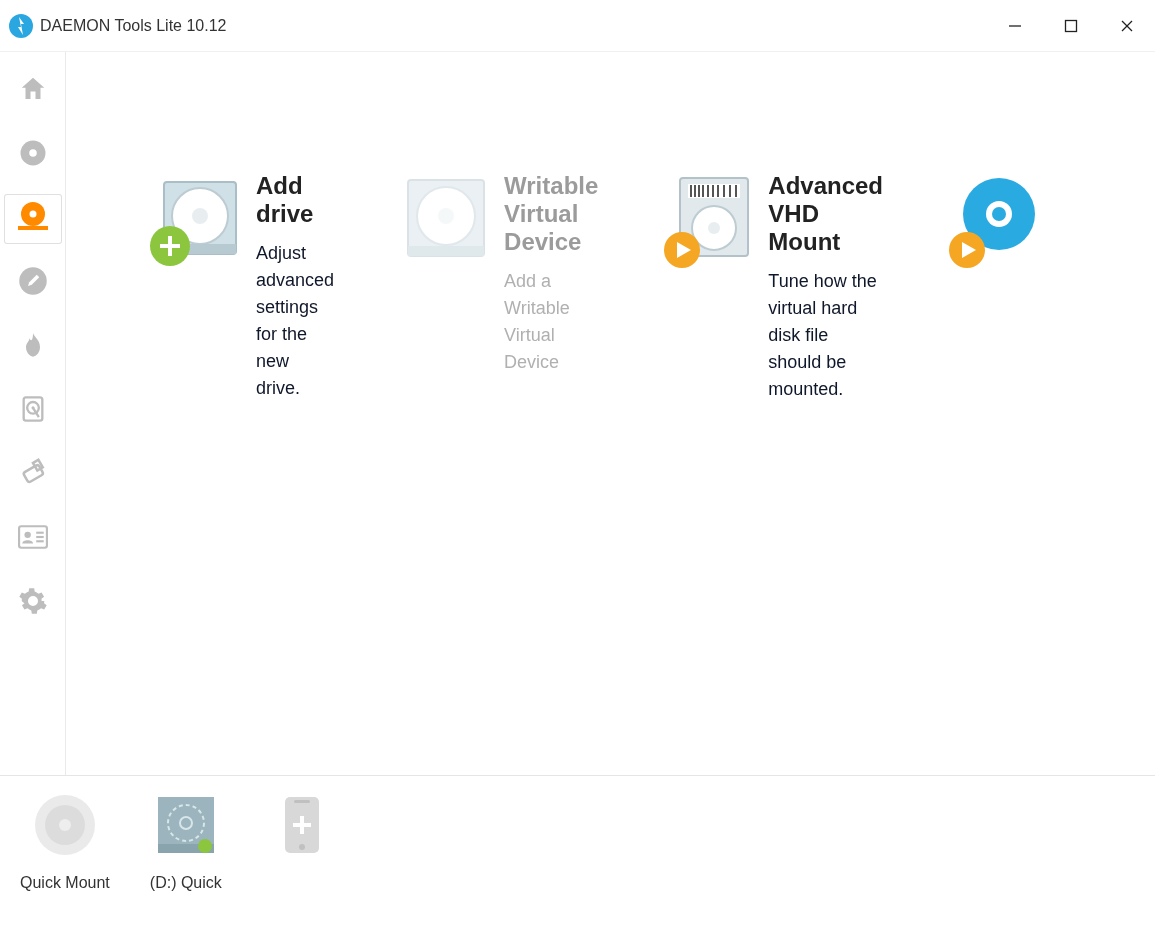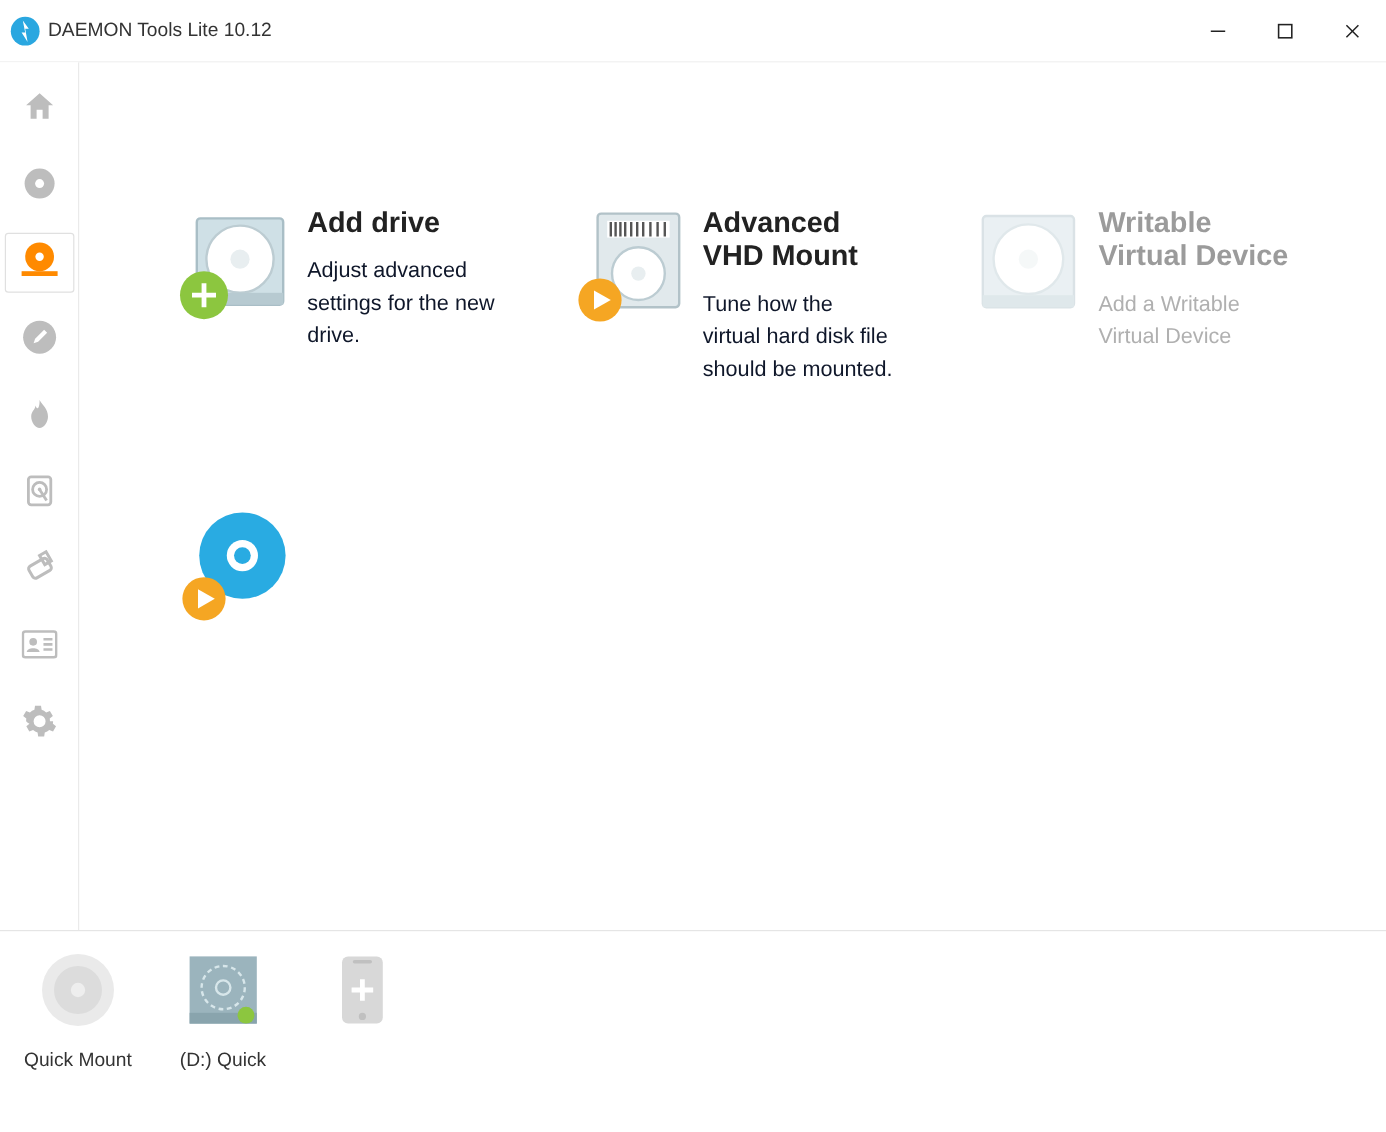--- a/index.html
+++ b/index.html
@@ -67,21 +67,21 @@
   }
   .side-item.active {
     background: #fff;
     box-shadow: 0 0 0 1px #e0e0e0;
   }
   
   .content {
     flex: 1;
     padding: 120px 80px 0 80px;
     display: grid;
-    grid-template-columns: 1fr 1fr 1fr;
+    grid-template-columns: 1fr 1fr 1fr 1fr;
     grid-auto-rows: min-content;
     column-gap: 60px;
     row-gap: 100px;
     align-content: start;
   }
   .card {
     display: flex;
     align-items: flex-start;
     cursor: pointer;
   }
@@ -253,20 +253,35 @@
           <circle cx="54" cy="44" r="8" fill="#e8eef0"></circle>
           <rect x="18" y="72" width="72" height="10" fill="#b7cad1"></rect>
           <circle cx="24" cy="74" r="20" fill="#8cc63f"></circle>
           <line x1="24" y1="64" x2="24" y2="84" stroke="#fff" stroke-width="4"></line>
           <line x1="14" y1="74" x2="34" y2="74" stroke="#fff" stroke-width="4"></line>
         </svg>
       </div>
       <div class="texts">
         <h2>Add drive</h2>
         <p>Adjust advanced settings for the new drive.</p>
+      </div>
+    </div>
+
+    <div class="card disabled">
+      <div class="icon-wrap">
+        <svg width="100" height="100" viewBox="0 0 100 100" opacity="0.55">
+          <rect x="14" y="8" width="76" height="76" rx="3" fill="#d9e5ea" stroke="#bcccd2" stroke-width="2"></rect>
+          <circle cx="52" cy="44" r="29" fill="#fff" stroke="#c8d6db" stroke-width="2"></circle>
+          <circle cx="52" cy="44" r="8" fill="#eef3f4"></circle>
+          <rect x="14" y="74" width="76" height="10" fill="#c6d6db"></rect>
+        </svg>
+      </div>
+      <div class="texts">
+        <h2>Writable Virtual Device</h2>
+        <p>Add a Writable Virtual Device</p>
       </div>
     </div>
 
     <div class="card">
       <div class="icon-wrap">
         <svg width="100" height="100" viewBox="0 0 100 100">
           <rect x="22" y="6" width="68" height="78" rx="3" fill="#e1e9ec" stroke="#b2c2c8" stroke-width="2"></rect>
           <rect x="30" y="12" width="52" height="14" fill="#fff"></rect>
           <g stroke="#555" stroke-width="2">
             <line x1="33" y1="13" x2="33" y2="25"></line>
@@ -285,35 +300,20 @@
           <circle cx="24" cy="78" r="18" fill="#f5a623"></circle>
           <path d="M19 70 L19 86 L33 78 Z" fill="#fff"></path>
         </svg>
       </div>
       <div class="texts">
         <h2>Advanced VHD Mount</h2>
         <p>Tune how the virtual hard disk file should be mounted.</p>
       </div>
     </div>
 
-    <div class="card disabled">
-      <div class="icon-wrap">
-        <svg width="100" height="100" viewBox="0 0 100 100" opacity="0.55">
-          <rect x="14" y="8" width="76" height="76" rx="3" fill="#d9e5ea" stroke="#bcccd2" stroke-width="2"></rect>
-          <circle cx="52" cy="44" r="29" fill="#fff" stroke="#c8d6db" stroke-width="2"></circle>
-          <circle cx="52" cy="44" r="8" fill="#eef3f4"></circle>
-          <rect x="14" y="74" width="76" height="10" fill="#c6d6db"></rect>
-        </svg>
-      </div>
-      <div class="texts">
-        <h2>Writable Virtual Device</h2>
-        <p>Add a Writable Virtual Device</p>
-      </div>
-    </div>
-
     <div class="card">
       <div class="icon-wrap">
         <svg width="100" height="100" viewBox="0 0 100 100">
           <circle cx="56" cy="42" r="36" fill="#29abe2"></circle>
           <circle cx="56" cy="42" r="13" fill="#fff"></circle>
           <circle cx="56" cy="42" r="7" fill="#29abe2"></circle>
           <circle cx="24" cy="78" r="18" fill="#f5a623"></circle>
           <path d="M19 70 L19 86 L33 78 Z" fill="#fff"></path>
         </svg>
       </div>

